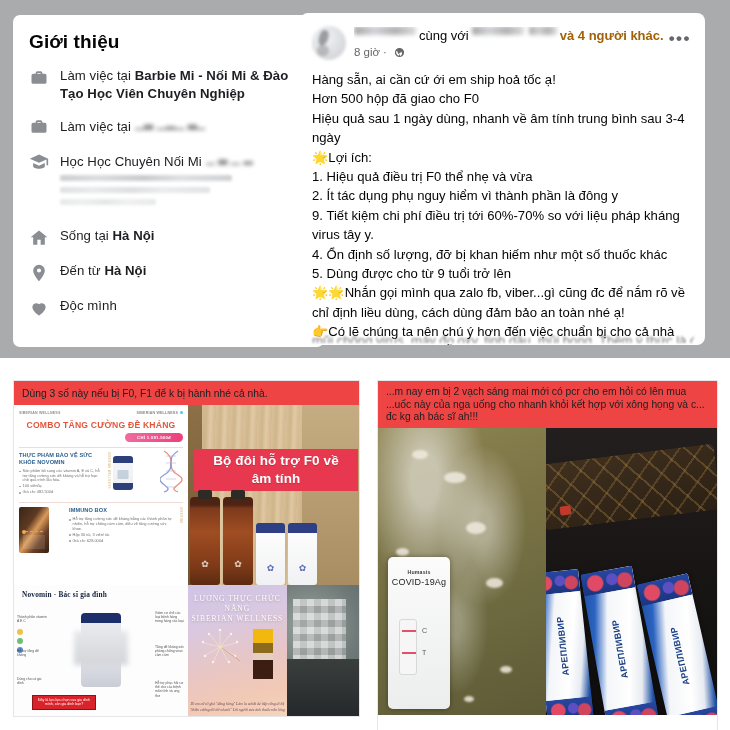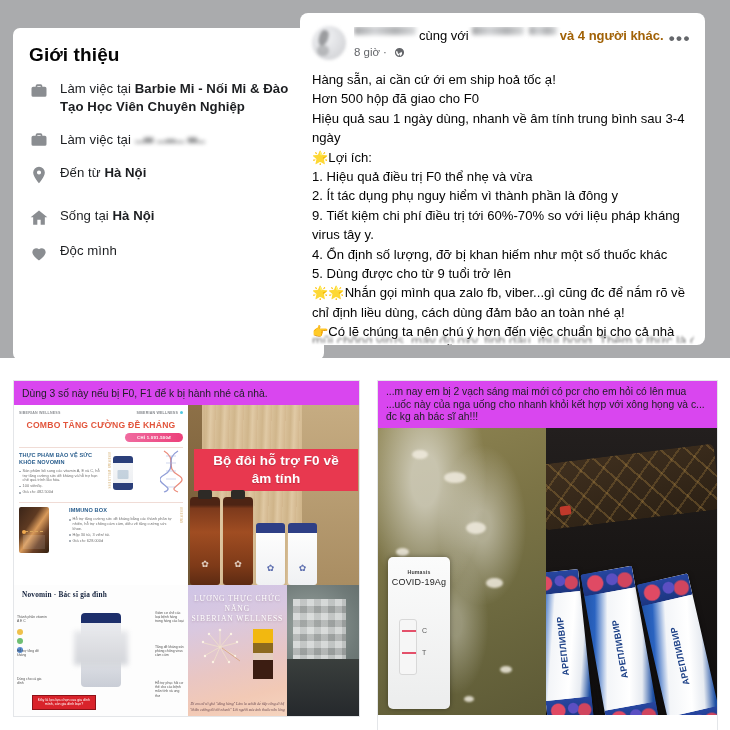--- a/index.html
+++ b/index.html
@@ -18,21 +18,21 @@
     position: absolute;
     left: 0; top: 0;
     width: 730px;
     height: 358px;
     background: #aaabad;
   }
 
   
   .about-card {
     position: absolute;
-    left: 13px; top: 28px;
+    left: 13px; top: 15px;
     width: 311px;
     height: 332px;
     background: #ffffff;
     border-radius: 7px;
     padding: 16px 16px 0 16px;
     overflow: hidden;
   }
   .about-title {
     font-size: 19px;
     font-weight: bold;
@@ -209,21 +209,21 @@
     width: 341px;
     height: 358px;
     background: #ffffff;
     overflow: hidden;
     border: 1px solid #e4e6e9;
   }
   .shot-caption {
     font-size: 10.3px;
     color: #1c1e21;
     padding: 6px 6px 5px 8px;
-    background: #d946ef;
+    background: #ef4444;
     line-height: 13px;
     white-space: nowrap;
     overflow: hidden;
   }
   .shot-caption.two {
     white-space: normal;
     padding: 5px 4px 4px 8px;
     line-height: 12.6px;
   }
   .grid-left {
@@ -594,40 +594,54 @@
         <svg viewBox="0 0 24 24">
             <path d="M10 4h4a2 2 0 0 1 2 2v1h3a2 2 0 0 1 2 2v8a2 2 0 0 1-2 2H5a2 2 0 0 1-2-2V9a2 2 0 0 1 2-2h3V6a2 2 0 0 1 2-2zm0 3h4V6h-4v1z"></path>
           </svg>
       </span>
       <div class="about-text">
         <span>Làm việc tại </span>
         <span class="blur-soft" style="display:inline-block;width:70px;">▁▃ ▁▂▁ ▃▁</span>
       </div>
     </div>
 
+    <div class="about-row">
+      <span class="about-icon">
+        <svg viewBox="0 0 24 24">
+            <path d="M12 3 1 8l11 5 9-4.09V16h2V8L12 3zM5 13.18V17c0 1.66 3.13 3 7 3s7-1.34 7-3v-3.82l-7 3.18-7-3.18z"></path>
+          </svg>
+      </span>
+      <div class="about-text">
+        <span>Học Học Chuyên Nối Mi</span>
+        <span class="blur-soft" style="display:inline-block;width:80px;">▁ ▃ ▁ ▂</span>
+        <div class="blur-line" style="width:172px;margin-top:4px;"></div>
+        <div class="blur-line" style="width:150px;margin-top:6px;opacity:.45;"></div>
+        <div class="blur-line" style="width:96px;margin-top:6px;opacity:.35;"></div>
+      </div>
+    </div>
+
+    <div class="about-row" style="margin-top:22px;">
+      <span class="about-icon">
+        <svg viewBox="0 0 24 24">
+            <path d="M12 3 2 11h3v9h5v-6h4v6h5v-9h3L12 3z"></path>
+          </svg>
+      </span>
+      <div class="about-text">
+        <span>Sống tại </span><b>Hà Nội</b>
+      </div>
+    </div>
 
     <div class="about-row">
       <span class="about-icon">
         <svg viewBox="0 0 24 24">
             <path d="M12 2a7 7 0 0 0-7 7c0 5.25 7 13 7 13s7-7.75 7-13a7 7 0 0 0-7-7zm0 9.5A2.5 2.5 0 1 1 12 6.5a2.5 2.5 0 0 1 0 5z"></path>
           </svg>
       </span>
       <div class="about-text">
         <span>Đến từ </span><b>Hà Nội</b>
-      </div>
-    </div>
-
-    <div class="about-row" style="margin-top:22px;">
-      <span class="about-icon">
-        <svg viewBox="0 0 24 24">
-            <path d="M12 3 2 11h3v9h5v-6h4v6h5v-9h3L12 3z"></path>
-          </svg>
-      </span>
-      <div class="about-text">
-        <span>Sống tại </span><b>Hà Nội</b>
       </div>
     </div>
 
     <div class="about-row">
       <span class="about-icon">
         <svg viewBox="0 0 24 24">
             <path d="M12 21s-8-5.2-8-10.3A4.7 4.7 0 0 1 12 7.6a4.7 4.7 0 0 1 8 3.1C20 15.8 12 21 12 21z"></path>
           </svg>
       </span>
       <div class="about-text">Độc mình</div>

